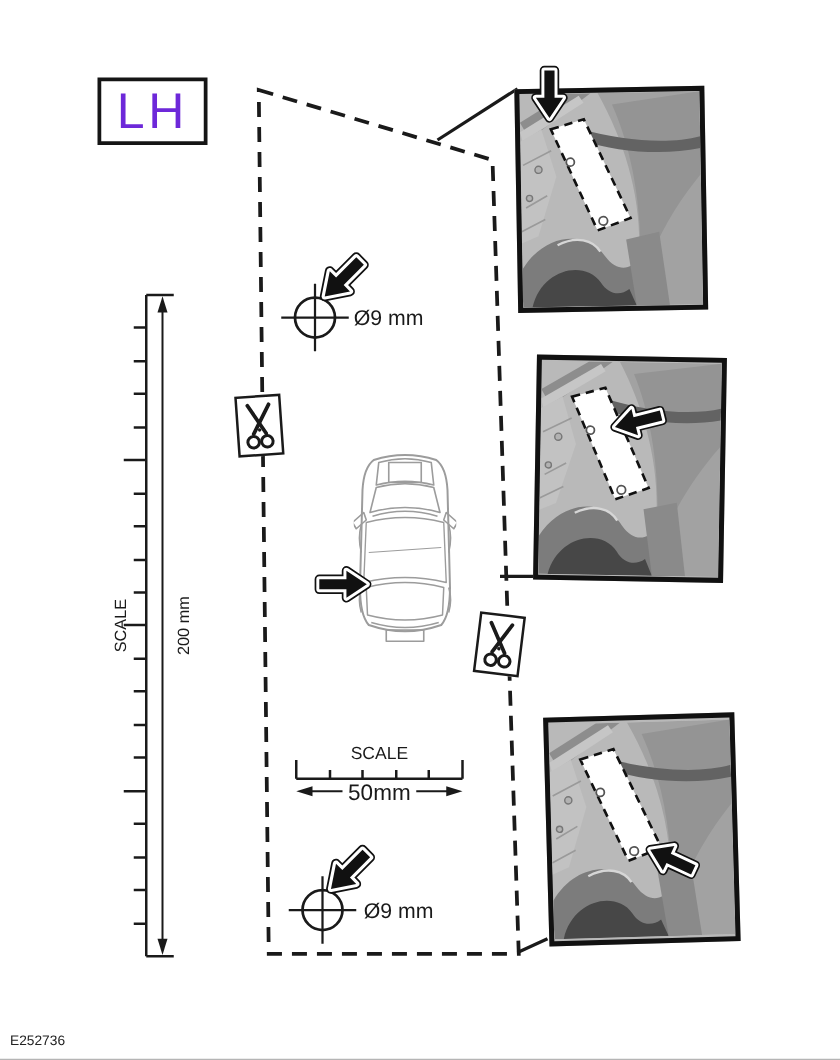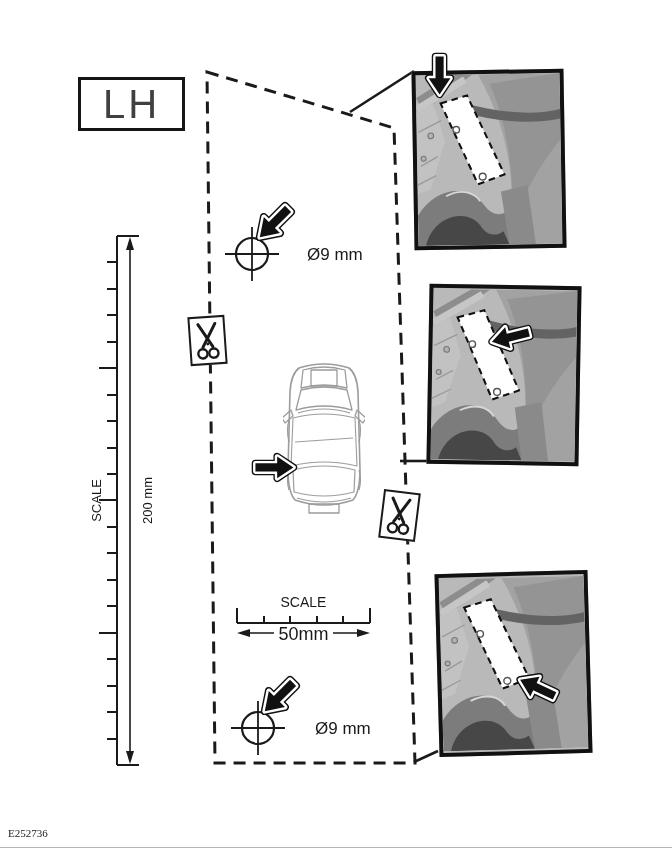--- a/index.html
+++ b/index.html
@@ -4,30 +4,30 @@
 <style>
   html,body{margin:0;padding:0;background:#fff;}
   #page{
     position:relative;width:672px;height:848px;background:#ffffff;
     font-family:"Liberation Sans","DejaVu Sans",sans-serif;color:#1a1a1a;
     overflow:hidden;border-bottom:1px solid #b5b5b5;box-sizing:border-box;
   }
   .abs{position:absolute;}
   
   #lh-box{
-    left:78px;top:62px;width:107px;height:54px;border:3px solid #151515;
+    left:78px;top:62px;width:88px;height:54px;border:3px solid #151515;
     display:flex;align-items:center;justify-content:center;
-    font-size:40px;letter-spacing:3px;color:#404040;box-sizing:border-box;margin-top:15px;
-  }
-  
-  .drill-label{font-size:17px;color:#1a1a1a;white-space:nowrap;margin-left:24px;}
+    font-size:40px;letter-spacing:3px;color:#6d28d9;box-sizing:border-box;
+  }
+  
+  .drill-label{font-size:17px;color:#1a1a1a;white-space:nowrap;}
   .vlabel{font-size:13px;color:#1a1a1a;transform:rotate(-90deg);transform-origin:center;white-space:nowrap;}
   .hscale-label{font-size:14px;color:#1a1a1a;}
   .dim50{font-size:18px;background:#fff;padding:0 4px;color:#1a1a1a;}
-  #figure-id{left:8px;top:827px;font-size:11px;color:#222;font-family:Liberation Serif, serif;}
+  #figure-id{left:8px;top:827px;font-size:11px;color:#222;}
   
   .cutbox{
     width:37px;height:49px;background:#fff;border:2px solid #1a1a1a;
     box-sizing:border-box;display:flex;align-items:center;justify-content:center;
   }
   #cutbox-left{left:189px;top:316px;transform:rotate(-4deg);}
   #cutbox-right{left:381px;top:491px;transform:rotate(7deg);}
   
   .inset{
     border:4px solid #111;box-sizing:border-box;background:#b9b9b9;overflow:hidden;

